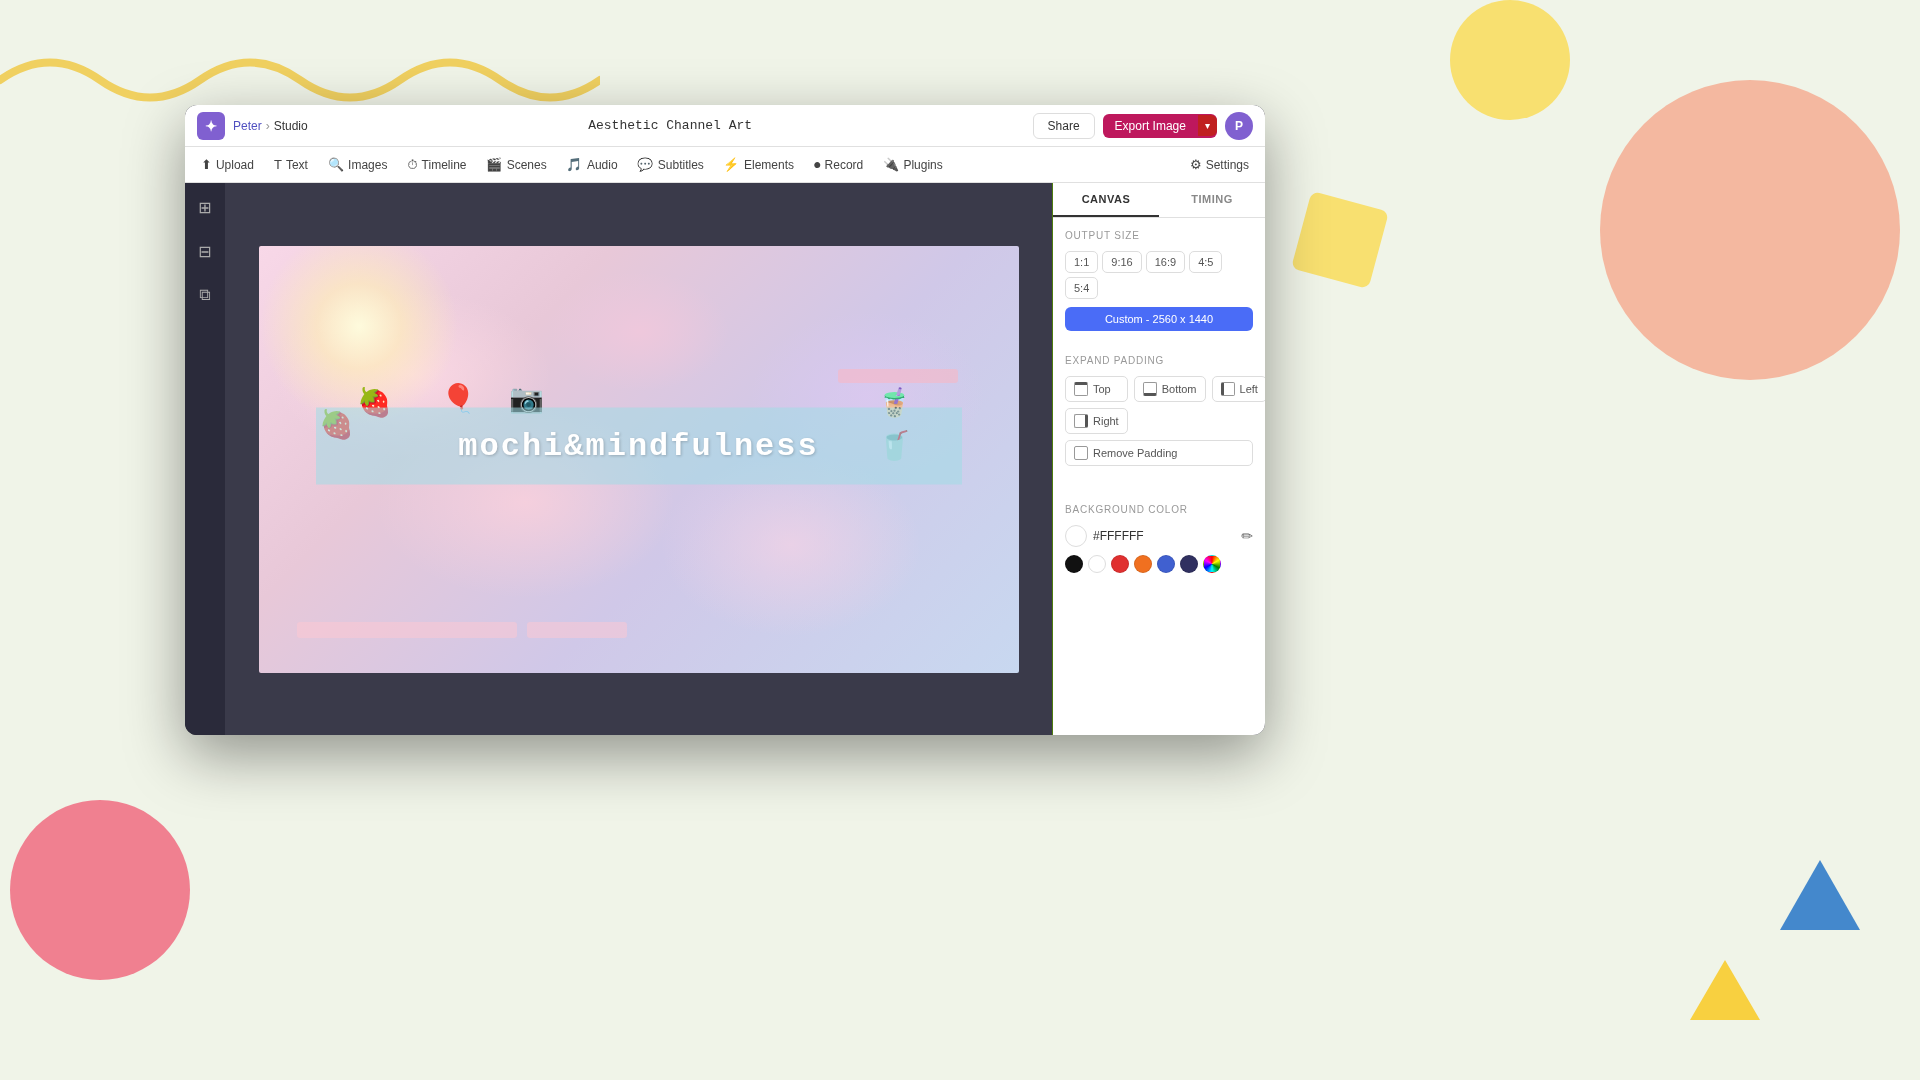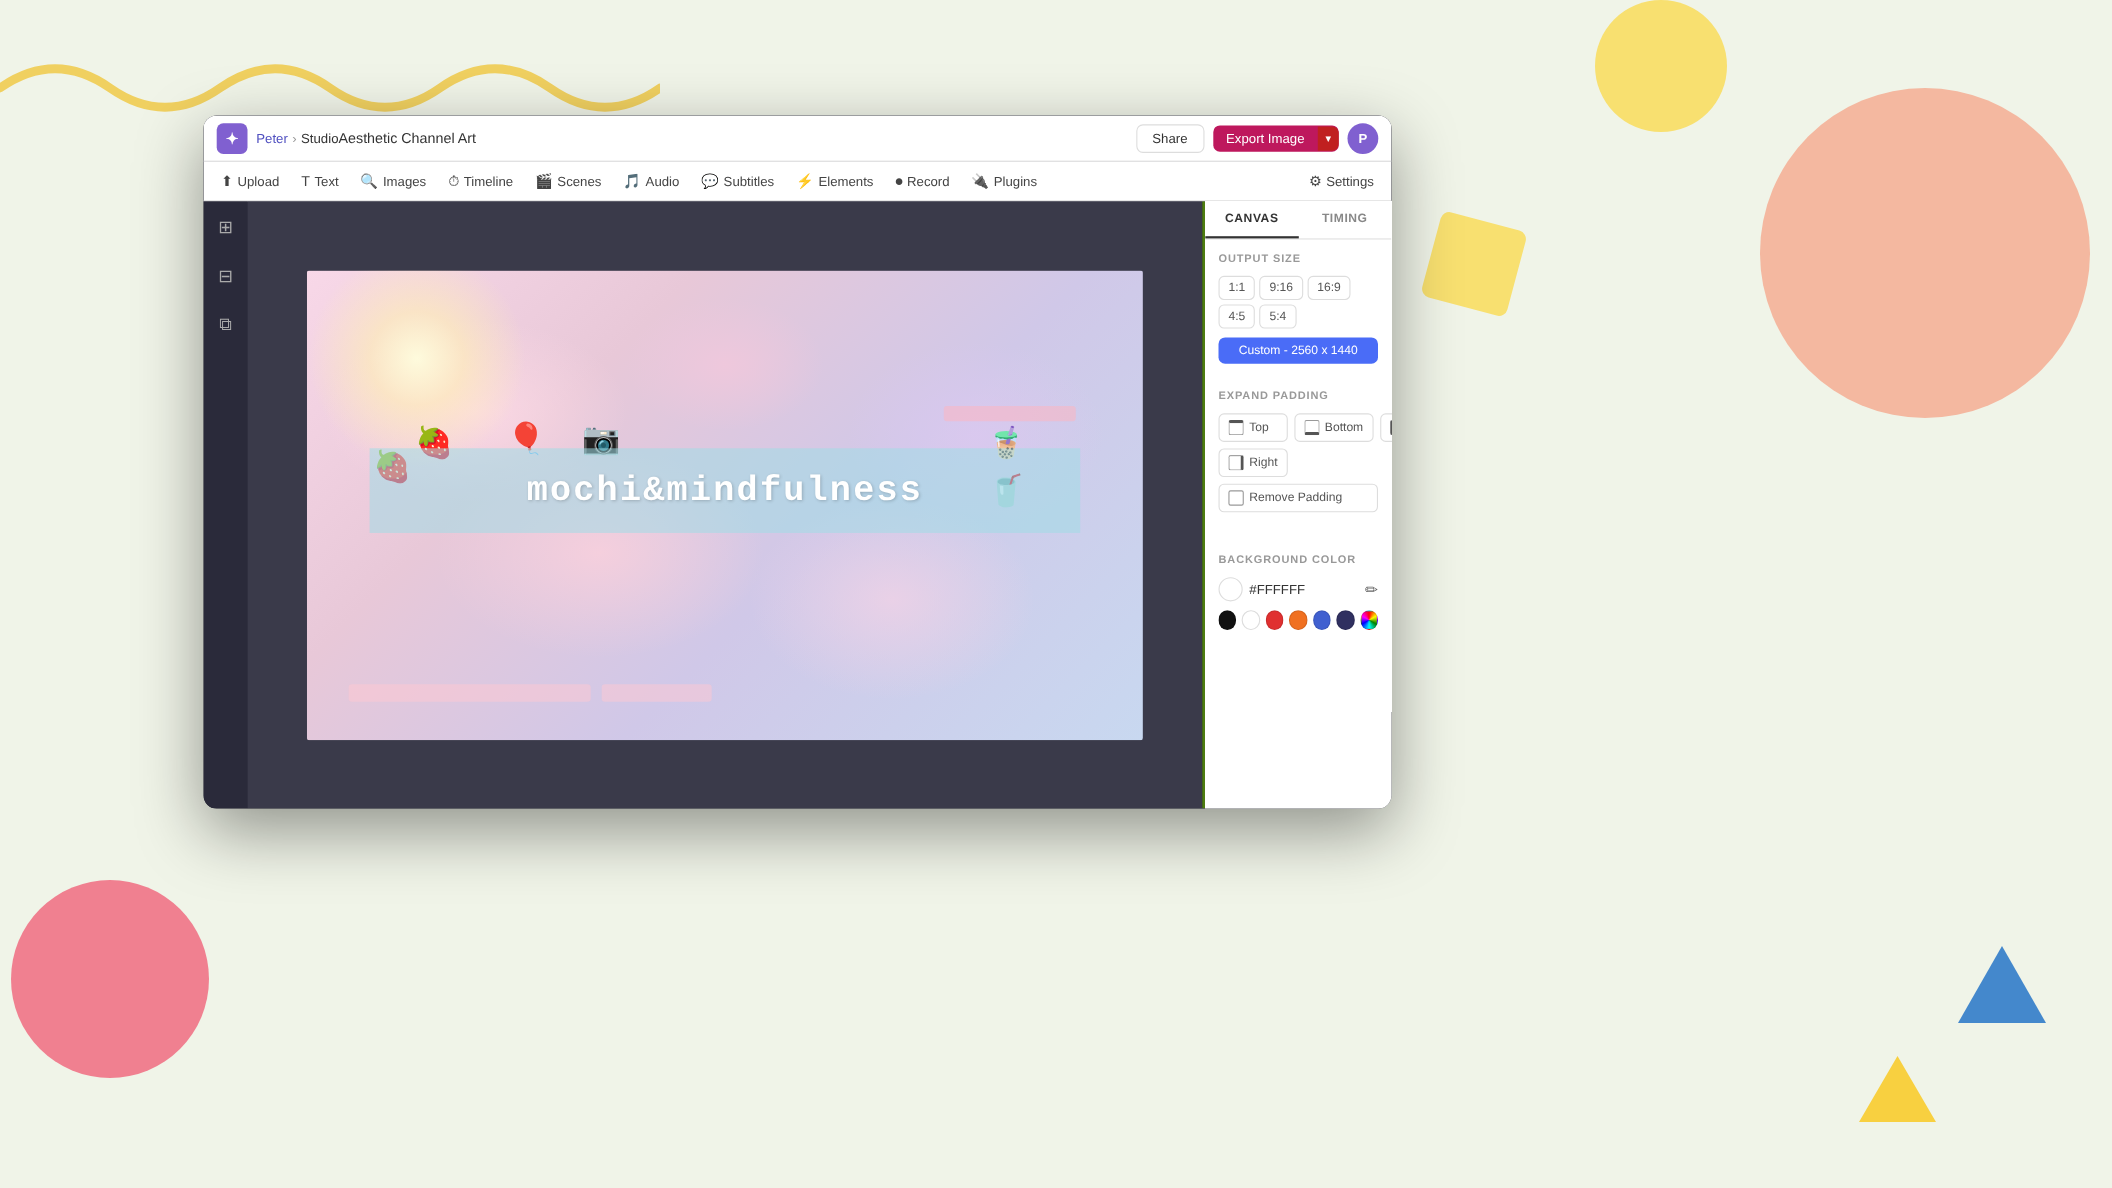--- a/index.html
+++ b/index.html
@@ -123,23 +123,25 @@
     .breadcrumb-link {
       color: #5050c0;
       font-weight: 500;
     }
     .breadcrumb-sep {
       margin: 0 4px;
       color: #999;
     }
     .header-title {
       flex: 1;
+      text-align: center;
       font-size: 13px;
       font-weight: 500;
       color: #333;
+      font-family: Liberation Mono, monospace;
     }
     .header-actions {
       display: flex;
       align-items: center;
       gap: 8px;
     }
     .btn-share {
       padding: 5px 14px;
       border: 1px solid #ddd;
       border-radius: 6px;
@@ -328,23 +330,23 @@
       gap: 10px;
     }
     .canvas-bar {
       height: 16px;
       background: rgba(255,200,210,0.5);
       border-radius: 3px;
     }
 
     
     .right-panel {
-      width: 172px;
+      width: 213px;
       background: #ffffff;
-      border-left: 3px solid #4d7c0f;
+      border-left: 1px solid #4d7c0f;
       padding: 0;
       flex-shrink: 0;
       overflow-y: auto;
     }
     .panel-tabs {
       display: flex;
       border-bottom: 1px solid #e0e0e0;
     }
     .panel-tab {
       flex: 1;
@@ -358,21 +360,21 @@
     }
     .panel-tab.active {
       color: #333;
       border-bottom: 2px solid #333;
     }
     .panel-section {
       padding: 12px;
     }
     .panel-section-title {
       font-size: 10px;
-      font-weight: 700;
+      font-weight: 400;
       color: #999;
       letter-spacing: 0.8px;
       margin-bottom: 10px;
       text-transform: uppercase;
     }
     .size-buttons {
       display: flex;
       gap: 4px;
       margin-bottom: 8px;
       flex-wrap: wrap;

